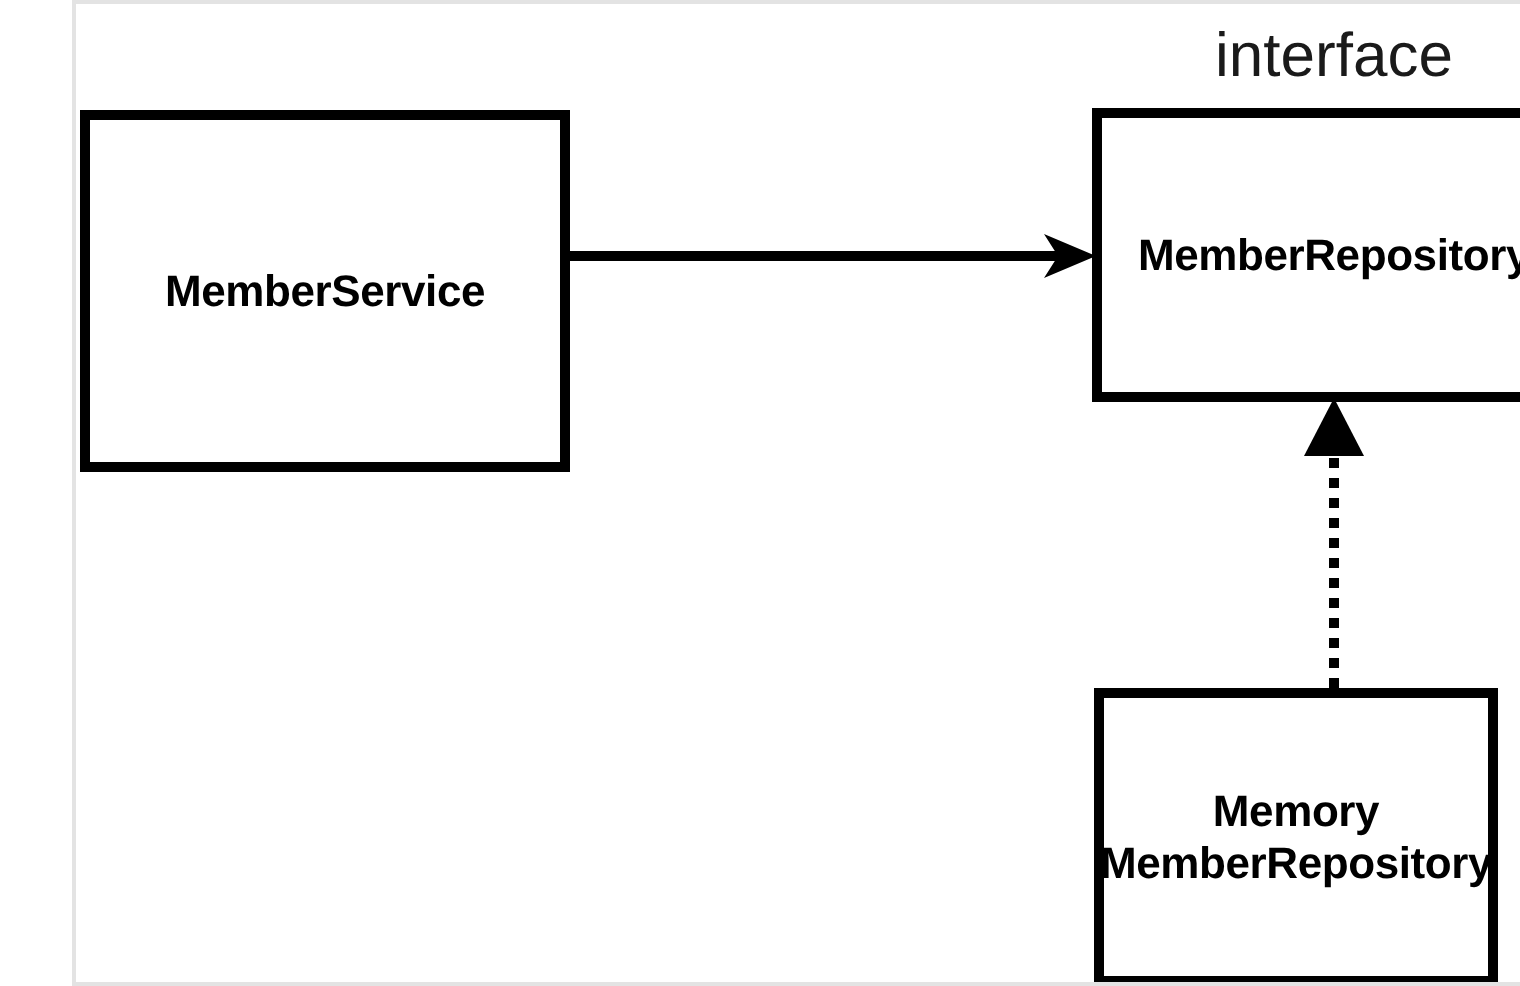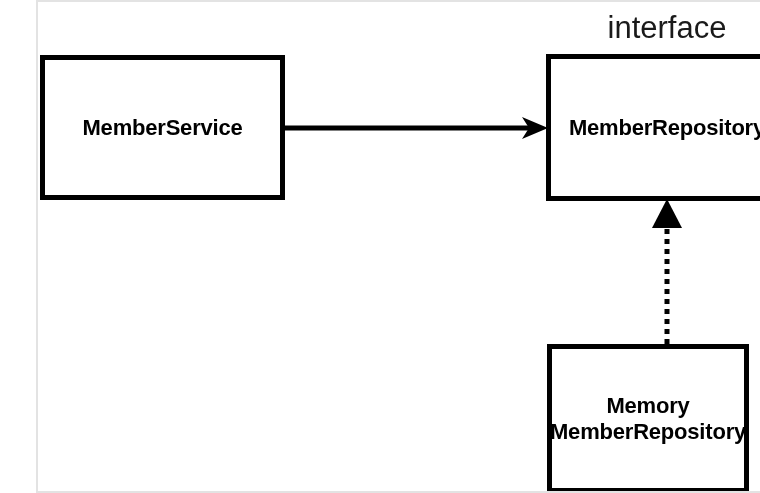--- a/index.html
+++ b/index.html
@@ -53,21 +53,21 @@
     line-height: 26px;
     color: #000000;
     letter-spacing: -0.2px;
     white-space: pre-line;
   }
 
   #member-service-node {
     left: 4px;
     top: 55px;
     width: 245px;
-    height: 145px;
+    height: 181px;
   }
 
   #member-repository-node {
     left: 510px;
     top: 54px;
     width: 242px;
     height: 147px;
   }
 
   #memory-member-repository-node {

